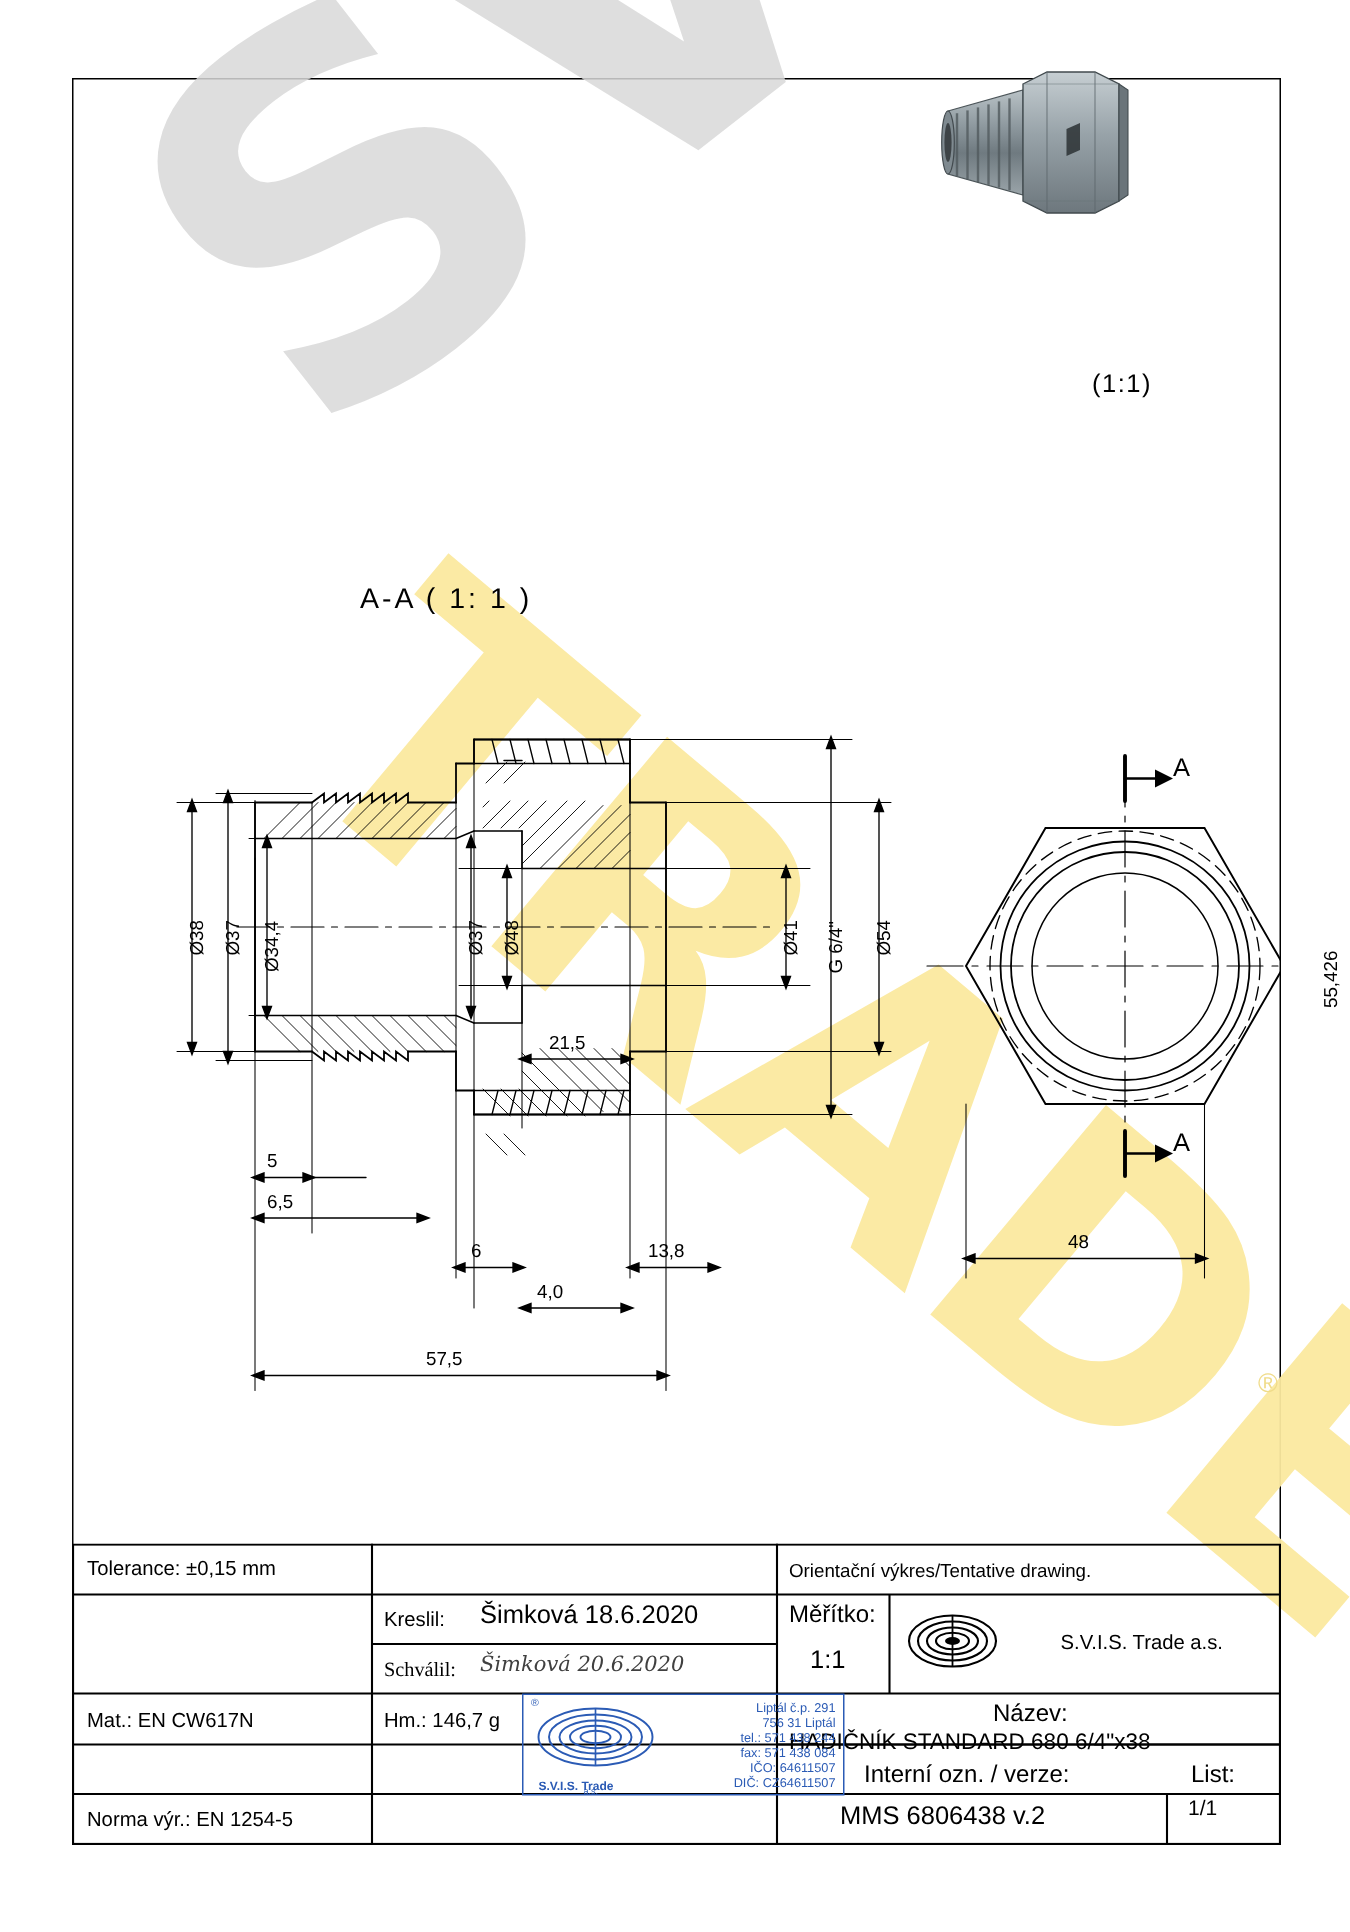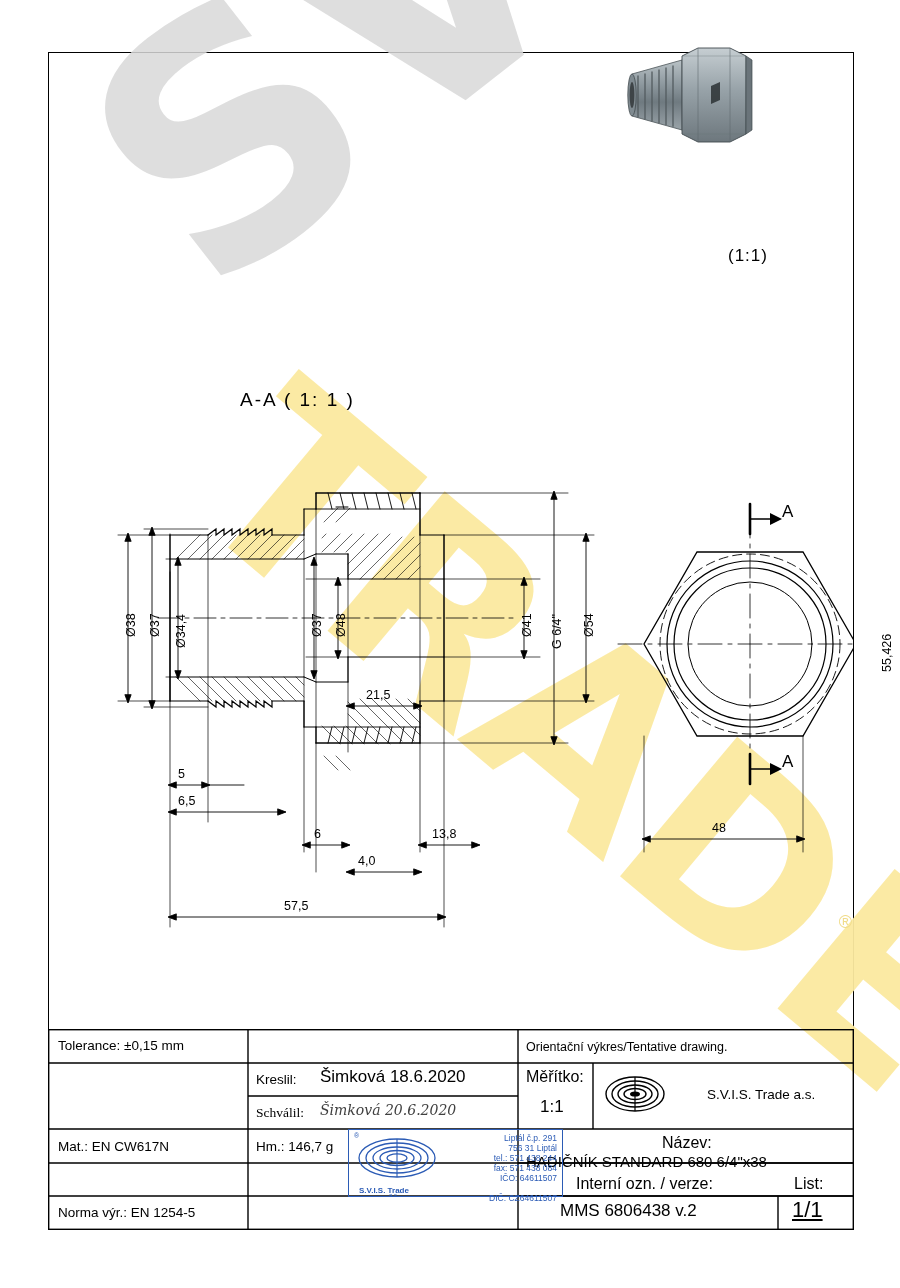--- a/index.html
+++ b/index.html
@@ -122,21 +122,21 @@
     position: absolute;
     font-family: "Liberation Sans", sans-serif;
     color: #000;
     white-space: nowrap;
   }
   .t11 { font-size: 16px; }
   .t12 { font-size: 12.5px; }
   .t13 { font-size: 13.5px; }
   .t15 { font-size: 15px; }
   .t17 { font-size: 17px; }
-  .t22 { font-size: 22px; text-decoration: underline; }
+  .t22 { font-size: 14px; }
   .hand {
     font-family: "DejaVu Serif", serif;
     font-style: italic;
     color: #404040;
     font-size: 14px;
   }
   .stamp {
     position: absolute;
     left: 300px;
     top: 100px;
@@ -574,17 +574,17 @@
       </svg>
       <div class="stamp-txt" style="left:5px; top:2px; font-size:7px;">®</div>
       <div class="stamp-txt" style="left:10px; top:56px; font-size:8px; font-weight:bold;">S.V.I.S. Trade</div>
       <div class="stamp-txt" style="left:40px; top:62px; font-size:6px;">a.s.</div>
 
       <div class="stamp-txt" style="right:5px; top:3px;">Liptál č.p. 291</div>
       <div class="stamp-txt" style="right:5px; top:13px;">756 31 Liptál</div>
       <div class="stamp-txt" style="right:5px; top:23px;">tel.: 571 438 244</div>
       <div class="stamp-txt" style="right:5px; top:33px;">fax: 571 438 084</div>
       <div class="stamp-txt" style="right:5px; top:43px;">IČO: 64611507</div>
-      <div class="stamp-txt" style="right:5px; top:63px;">DIČ: CZ64611507</div>
+      <div class="stamp-txt" style="right:5px; top:53px;">DIČ: CZ64611507</div>
     </div>
   </div>
 
 </div>
 
 </body></html>

